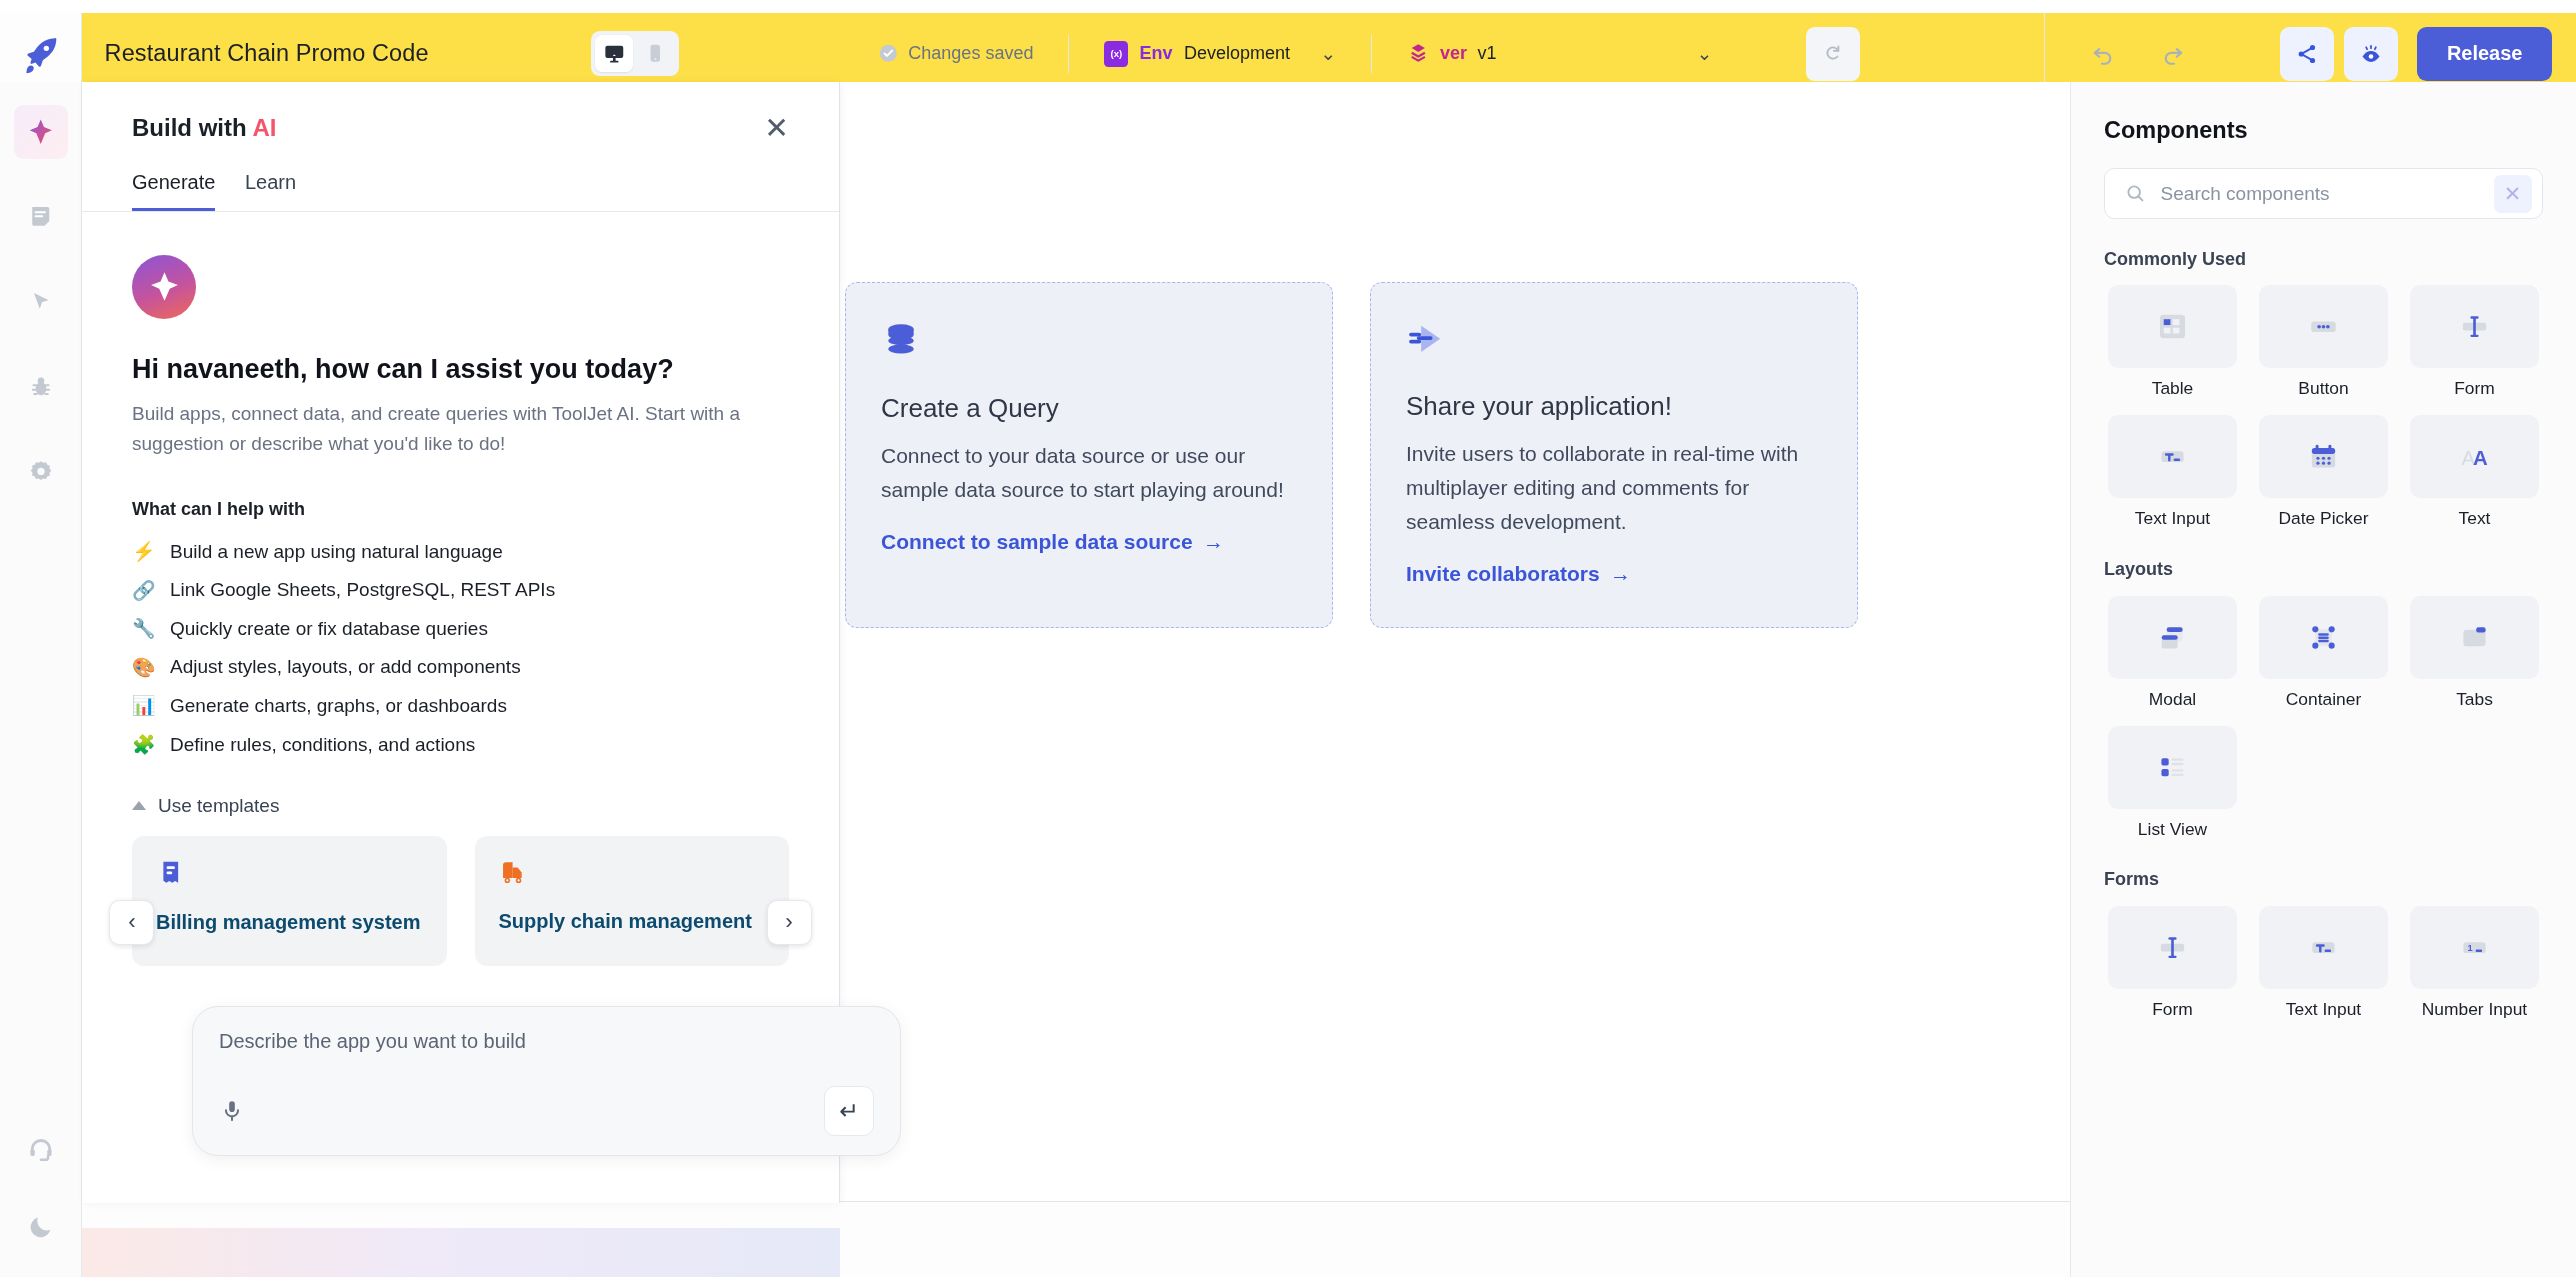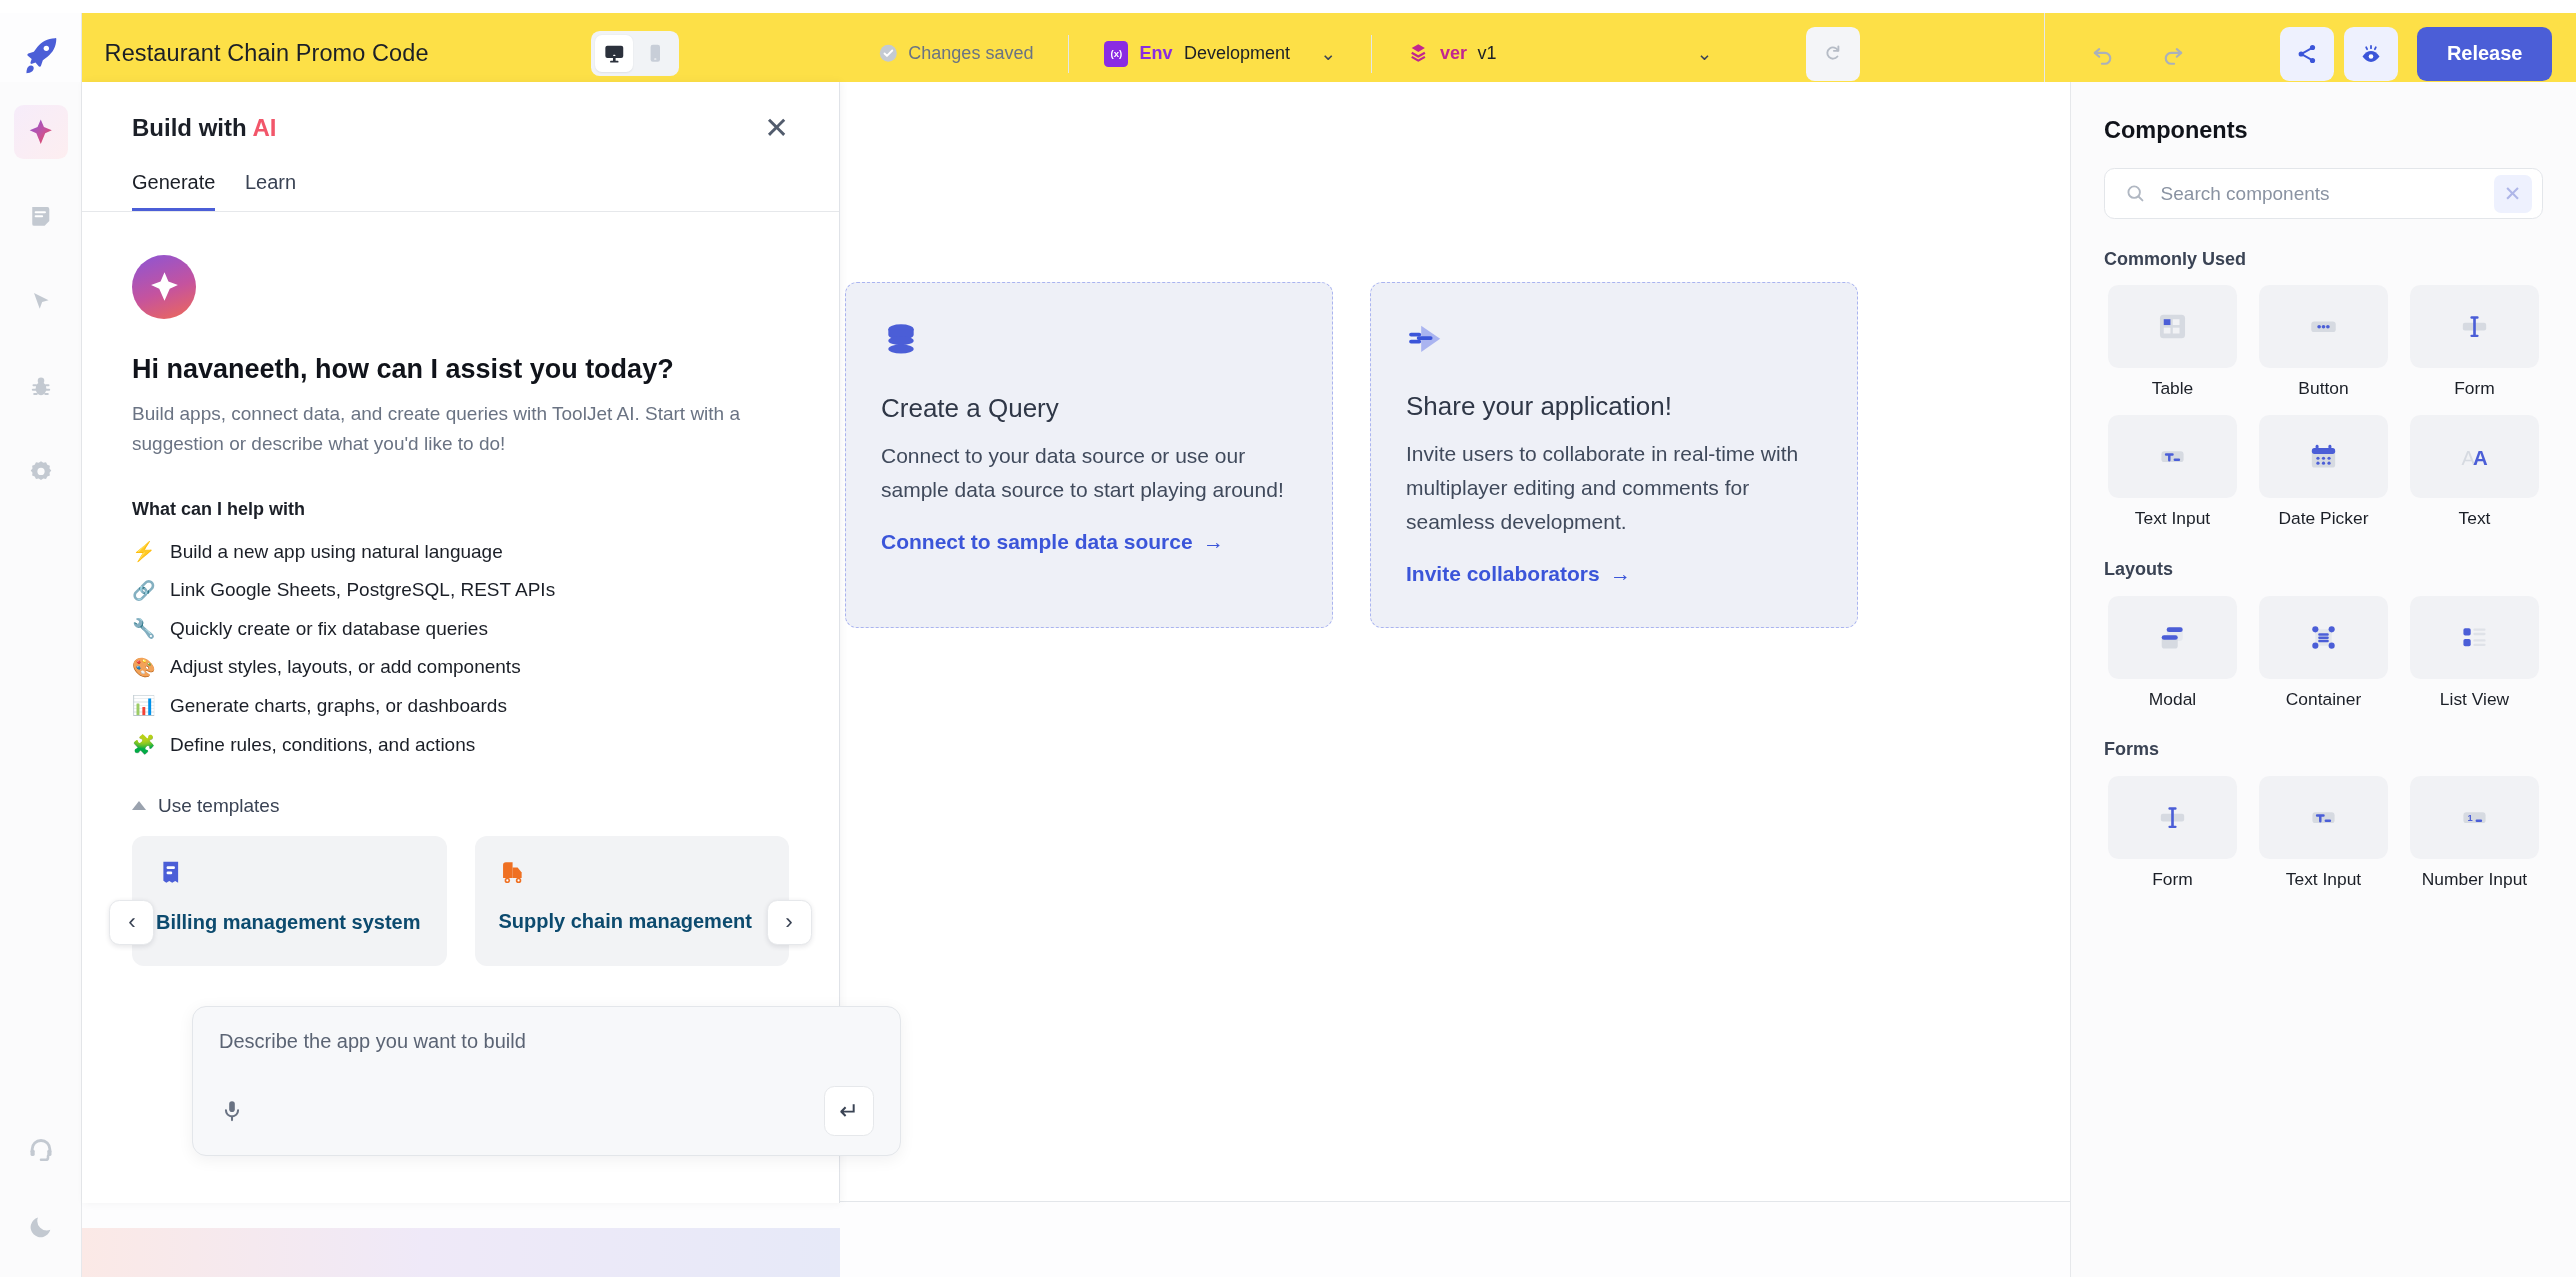--- a/index.html
+++ b/index.html
@@ -260,21 +260,21 @@
     cursor: pointer;
   }
   .carousel-left { left: -22.6px; }
   .carousel-right { right: -22.6px; }
 
   .ai-input-wrap {
     position: absolute; left: 110px; bottom: 47px;
     width: 709px;
     background: #f7f8fa;
     border: 0.9px solid #e3e6ea;
-    border-radius: 14px;
+    border-radius: 26px;
     padding: 22.6px 26px 19px 26px;
     box-shadow: 0 3.5px 15.6px rgba(16,24,40,.06);
   }
   .ai-input-placeholder { font-size: 20px; color: #5b6474; margin-bottom: 33px; }
   .ai-input-row { display: flex; align-items: center; justify-content: space-between; }
   .send-btn {
     width: 50px; height: 50px; border-radius: 10.4px;
     background: #ffffff; border: 0.9px solid #e6e8eb;
     display: flex; align-items: center; justify-content: center;
     font-size: 23.5px; color: #3a4354;
@@ -739,20 +739,29 @@
           <circle cx="17.6" cy="6.4" r="2.1" fill="#4b5ed7"></circle>
           <circle cx="6.4" cy="17.6" r="2.1" fill="#4b5ed7"></circle>
           <circle cx="17.6" cy="17.6" r="2.1" fill="#4b5ed7"></circle>
         </svg>
       </div>
       <div class="comp-label">Container</div>
     </div>
     <div class="comp-cell">
       <div class="comp-tile">
         <svg width="35" height="35" viewBox="0 0 24 24">
+          <rect x="4.4" y="6.6" width="15.2" height="11.4" rx="2.2" fill="#d6dae1"></rect>
+          <rect x="13.2" y="5" width="6.4" height="3.6" rx="1.4" fill="#4b5ed7"></rect>
+        </svg>
+      </div>
+      <div class="comp-label">Tabs</div>
+    </div>
+    <div class="comp-cell">
+      <div class="comp-tile">
+        <svg width="35" height="35" viewBox="0 0 24 24">
           <rect x="4.4" y="5.6" width="5" height="5" rx="1.2" fill="#4b5ed7"></rect>
           <rect x="4.4" y="13" width="5" height="5" rx="1.2" fill="#4b5ed7"></rect>
           <rect x="11.2" y="5.8" width="8.4" height="1.6" rx=".8" fill="#dfe2e8"></rect>
           <rect x="11.2" y="8.8" width="8.4" height="1.6" rx=".8" fill="#dfe2e8"></rect>
           <rect x="11.2" y="13.2" width="8.4" height="1.6" rx=".8" fill="#dfe2e8"></rect>
           <rect x="11.2" y="16.2" width="8.4" height="1.6" rx=".8" fill="#dfe2e8"></rect>
         </svg>
       </div>
       <div class="comp-label">List View</div>
     </div>

